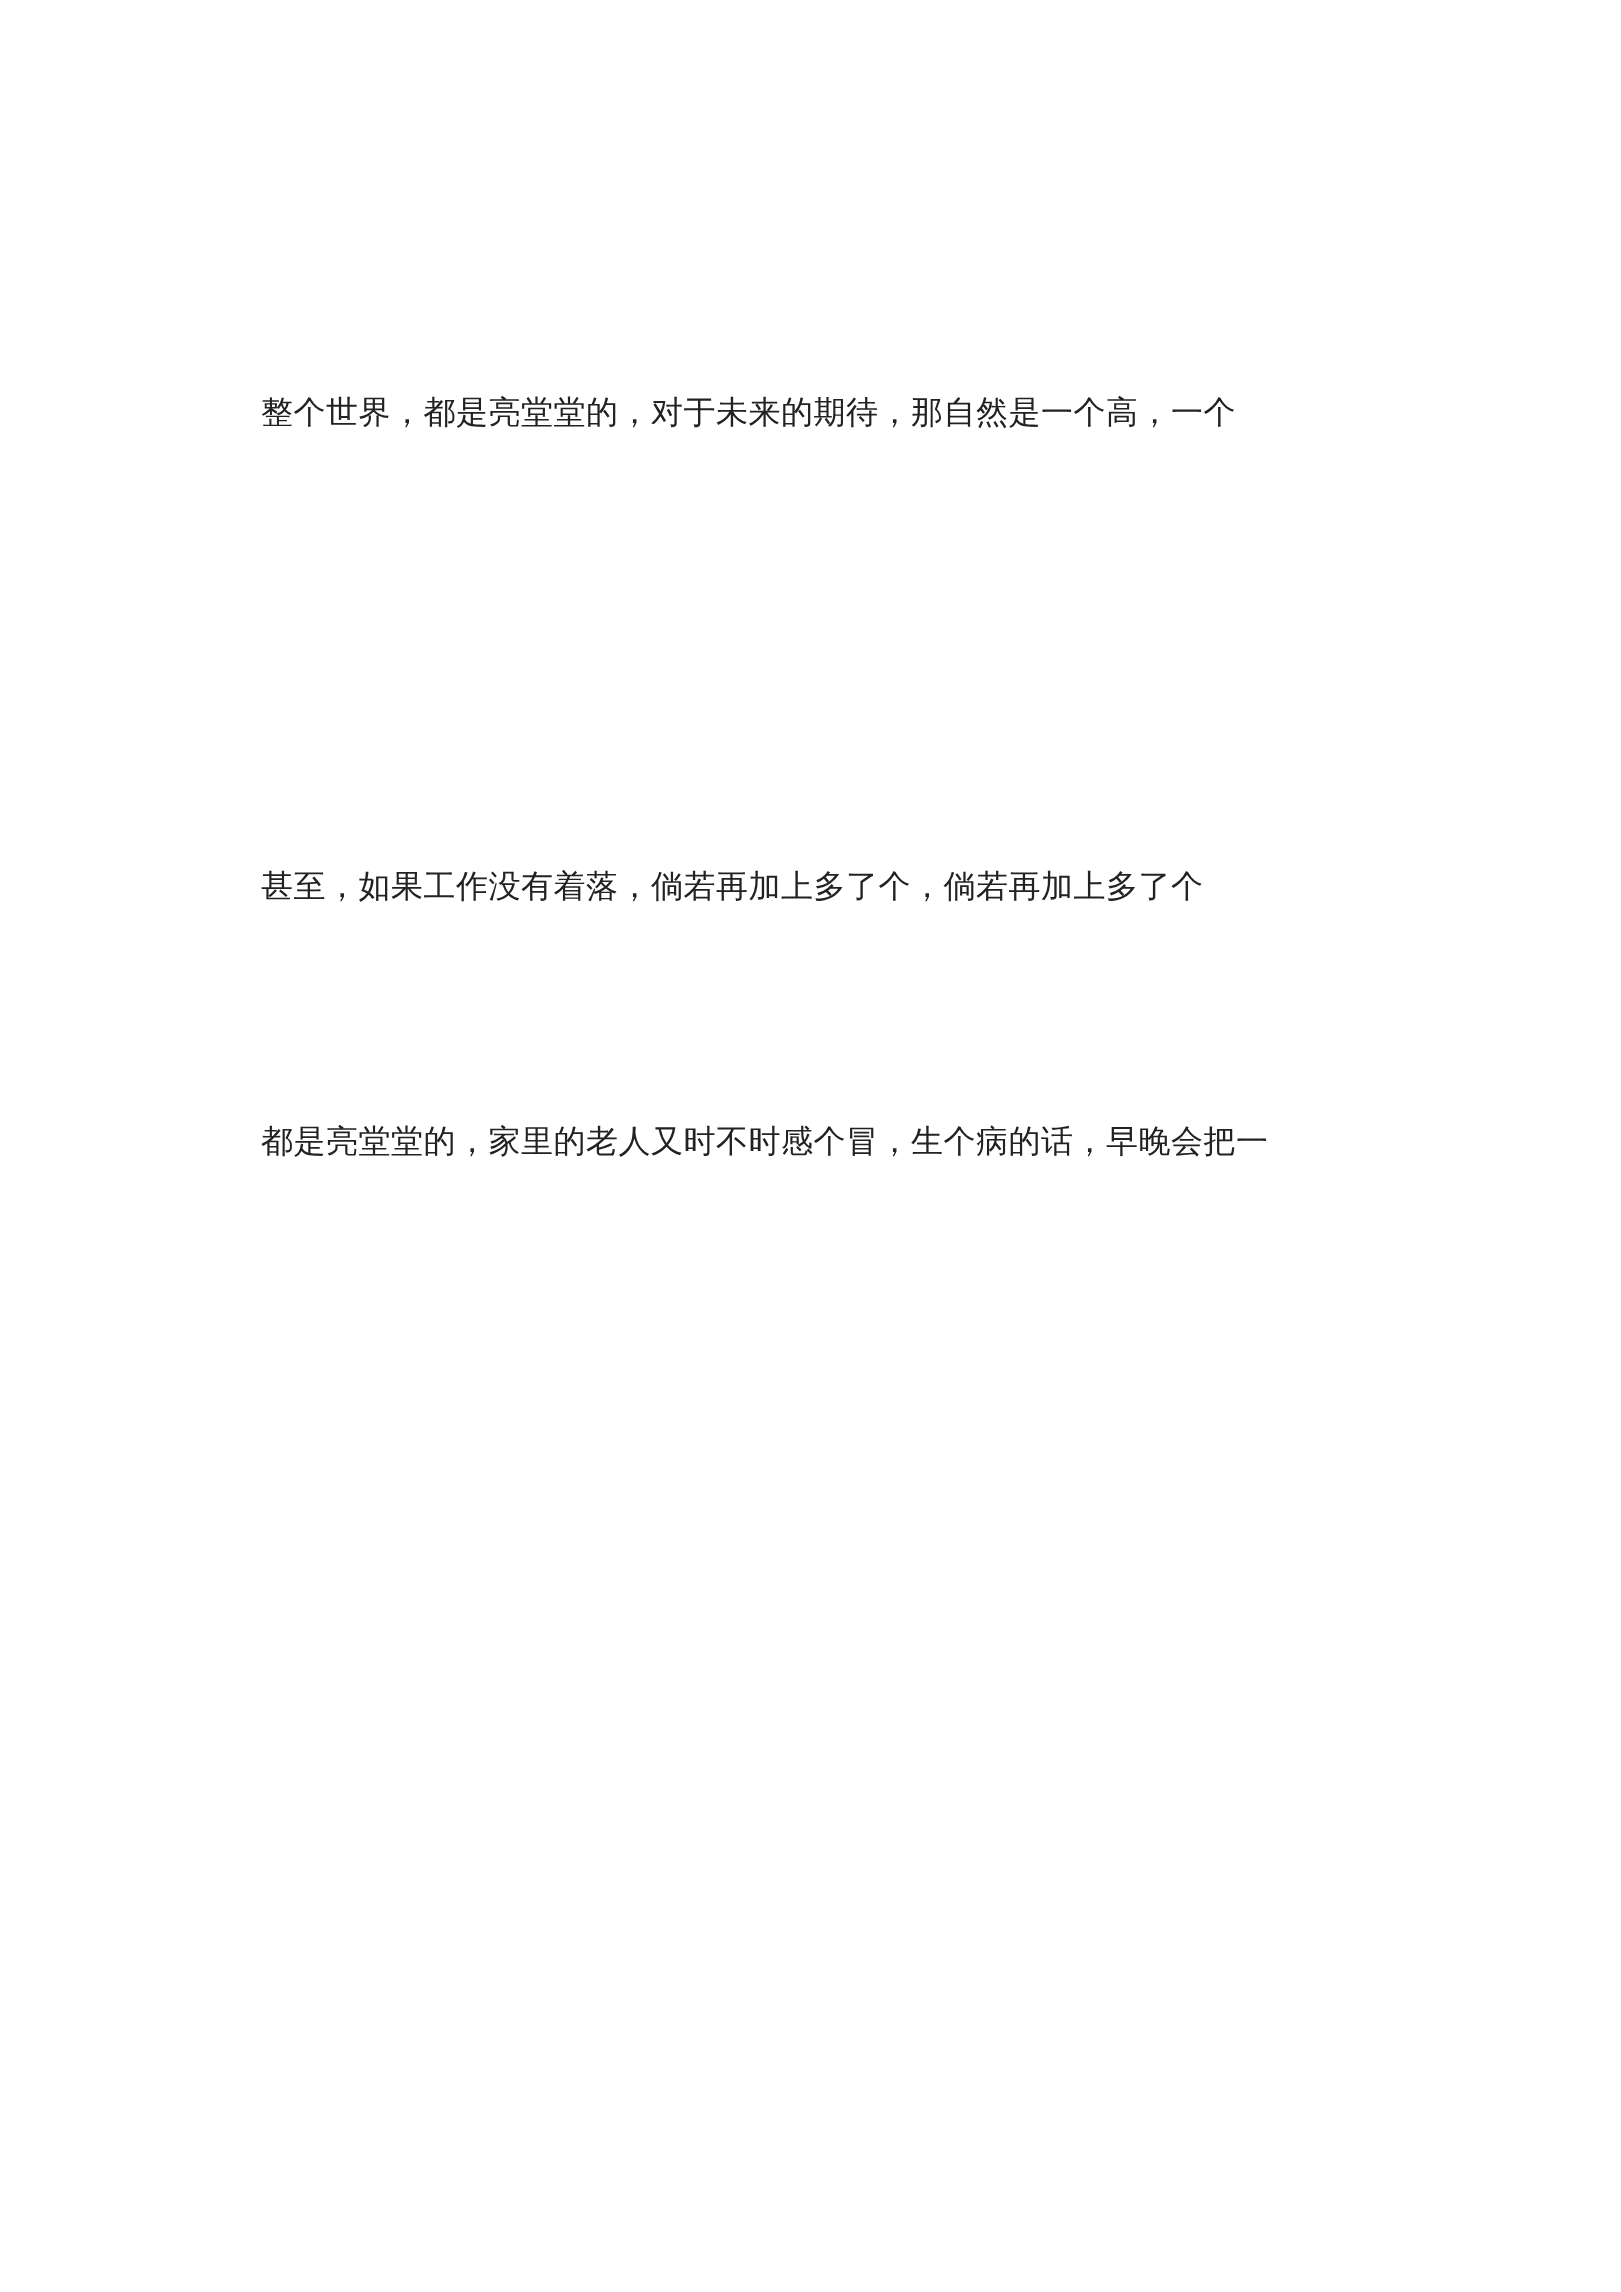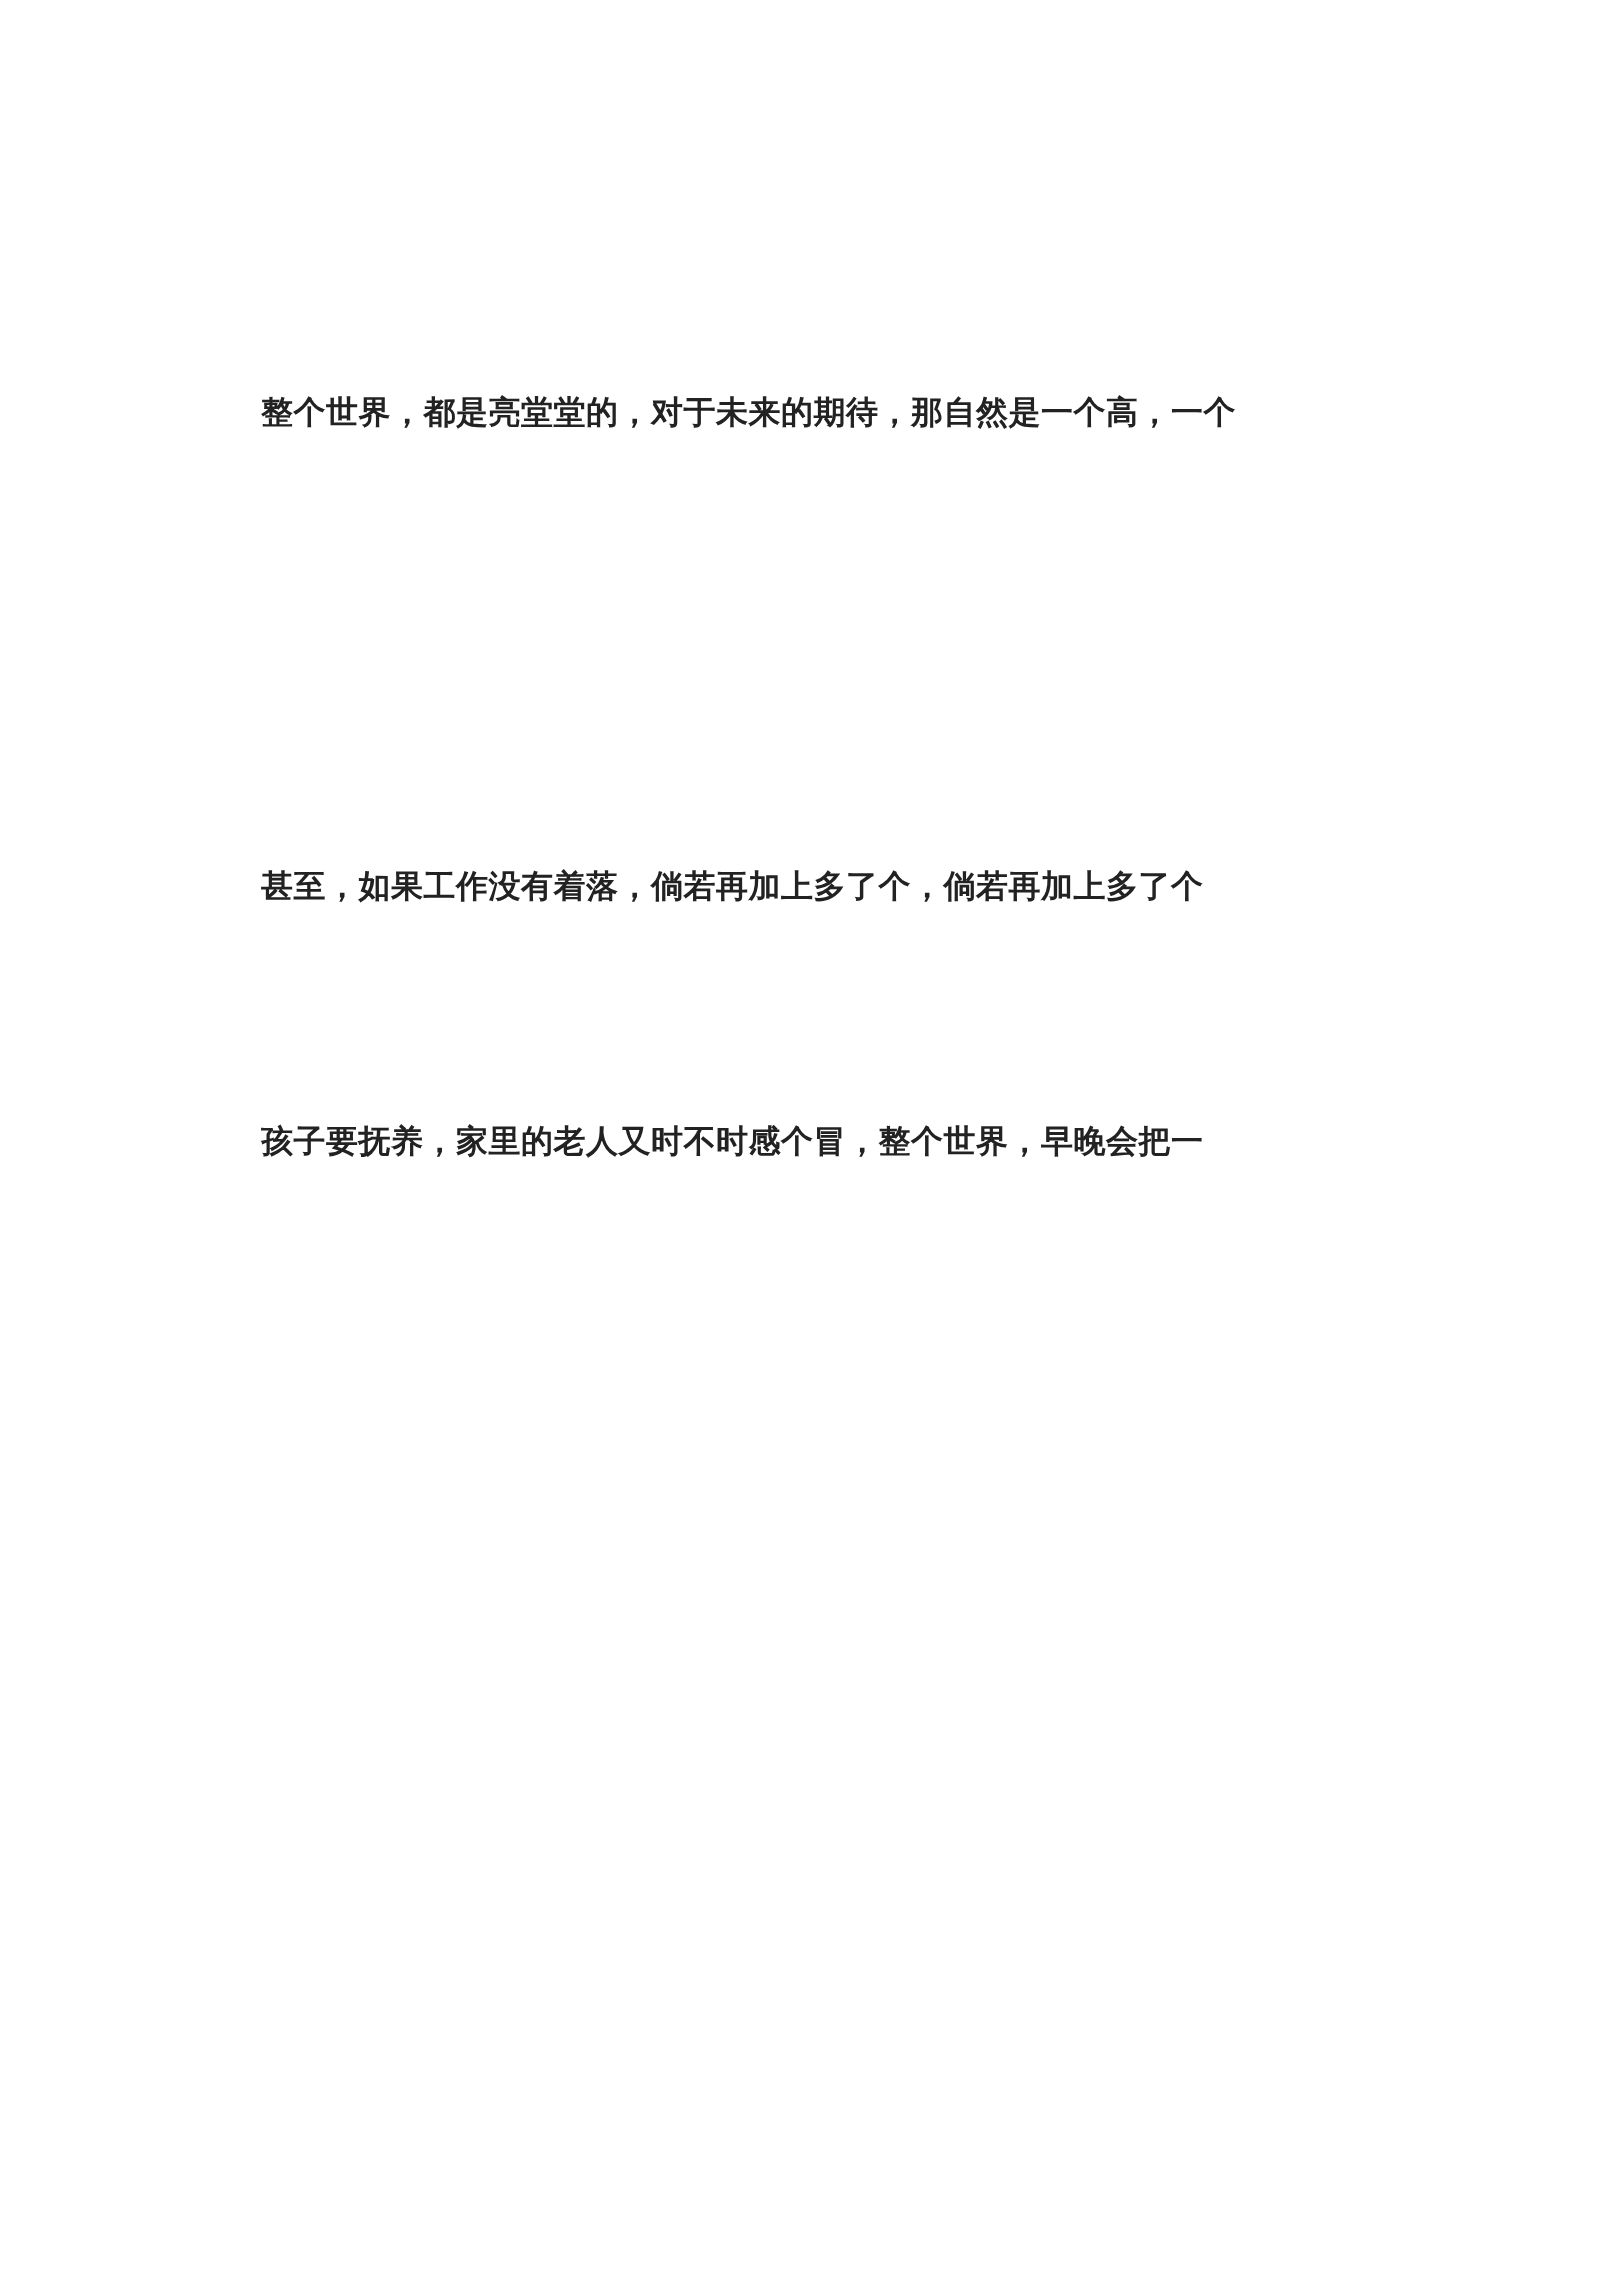--- a/index.html
+++ b/index.html
@@ -20,36 +20,35 @@
     left: 261px;
     top: 218px;
     width: 1108px;
   }
   .para {
     margin: 0 0 49px 0;
     font-size: 32px;
     line-height: 85px;
     letter-spacing: 0.5px;
     white-space: pre-wrap;
-    font-weight: bold;
   }
   .line {
     display: block;
     height: 85px;
     line-height: 49px;
     white-space: nowrap;
   }
 </style>
 </head>
 <body>
 
 <div class="page">
   <div class="para">
     <span class="line">整个世界，都是亮堂堂的，对于未来的期待，那自然是一个高，一个</span>
   </div>
   <div class="para">
     <span class="line">甚至，如果工作没有着落，倘若再加上多了个，倘若再加上多了个</span>
-    <span class="line">孩子要抚养，家里的老人又时不时感个冒，整个世界，早晚会把一</span>
+    <span class="line">都是亮堂堂的，家里的老人又时不时感个冒，生个病的话，早晚会把一</span>
     
   </div>
 
 </div>
 
 
 </body></html>

